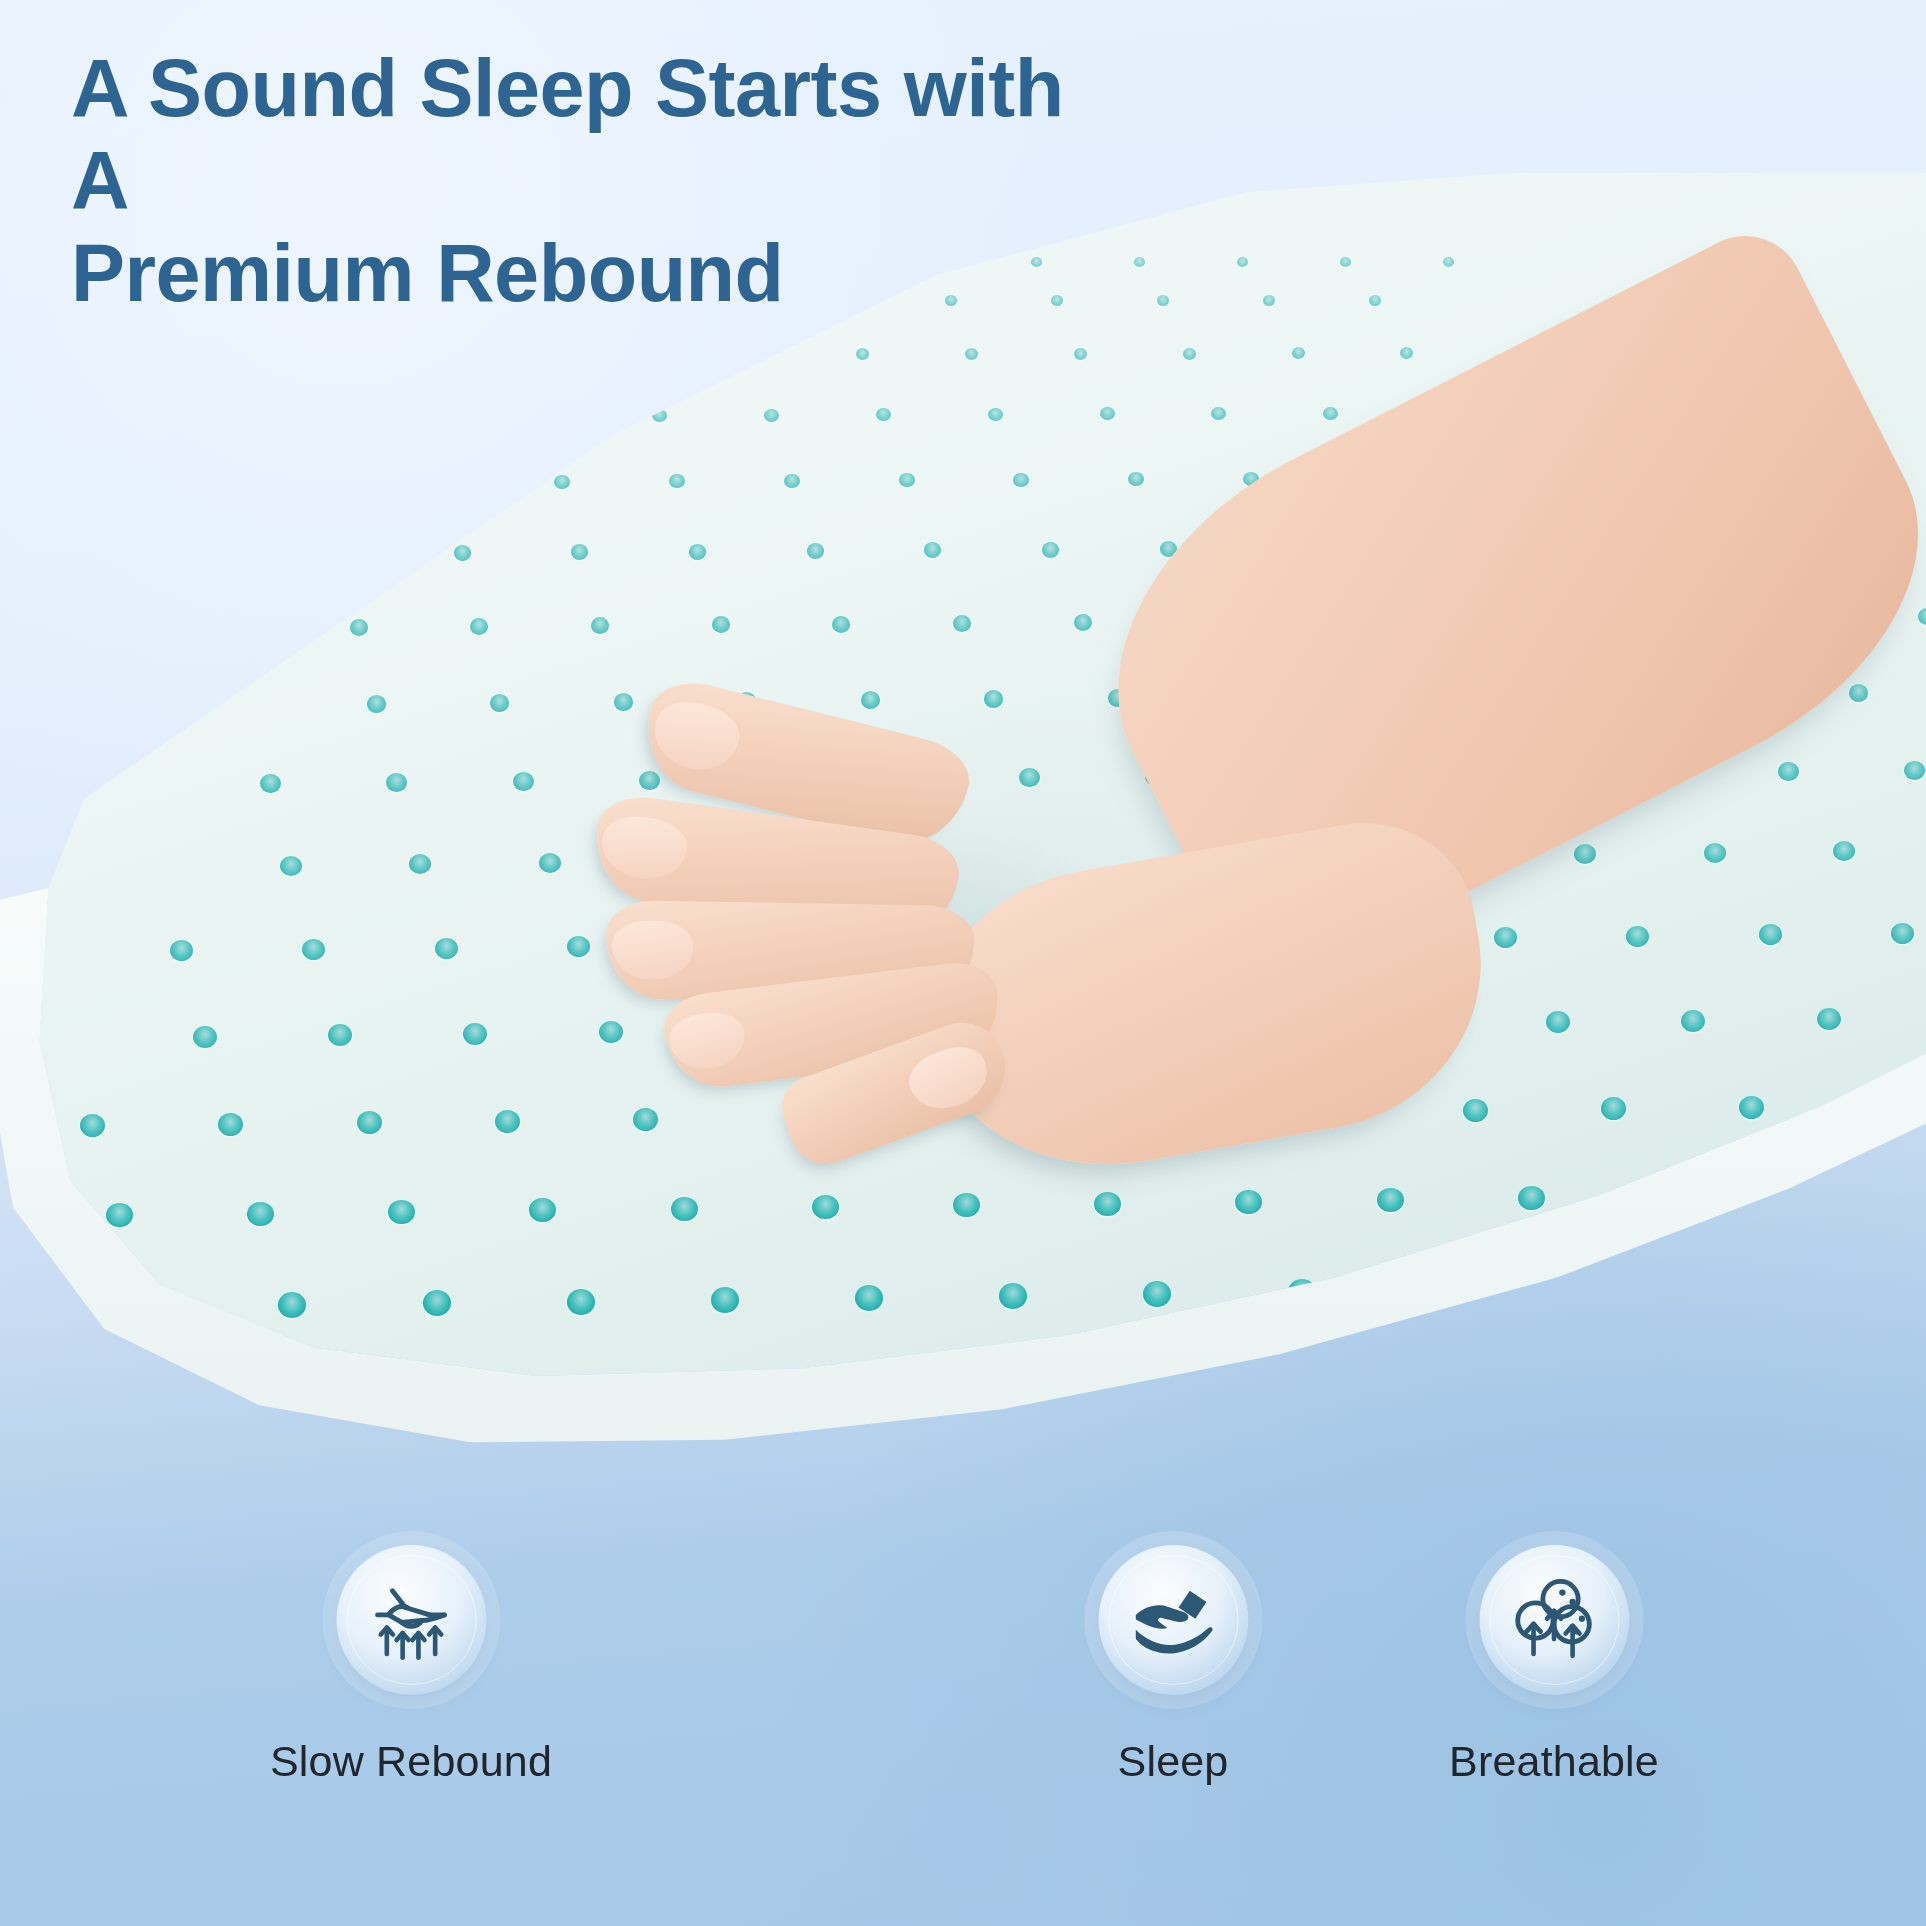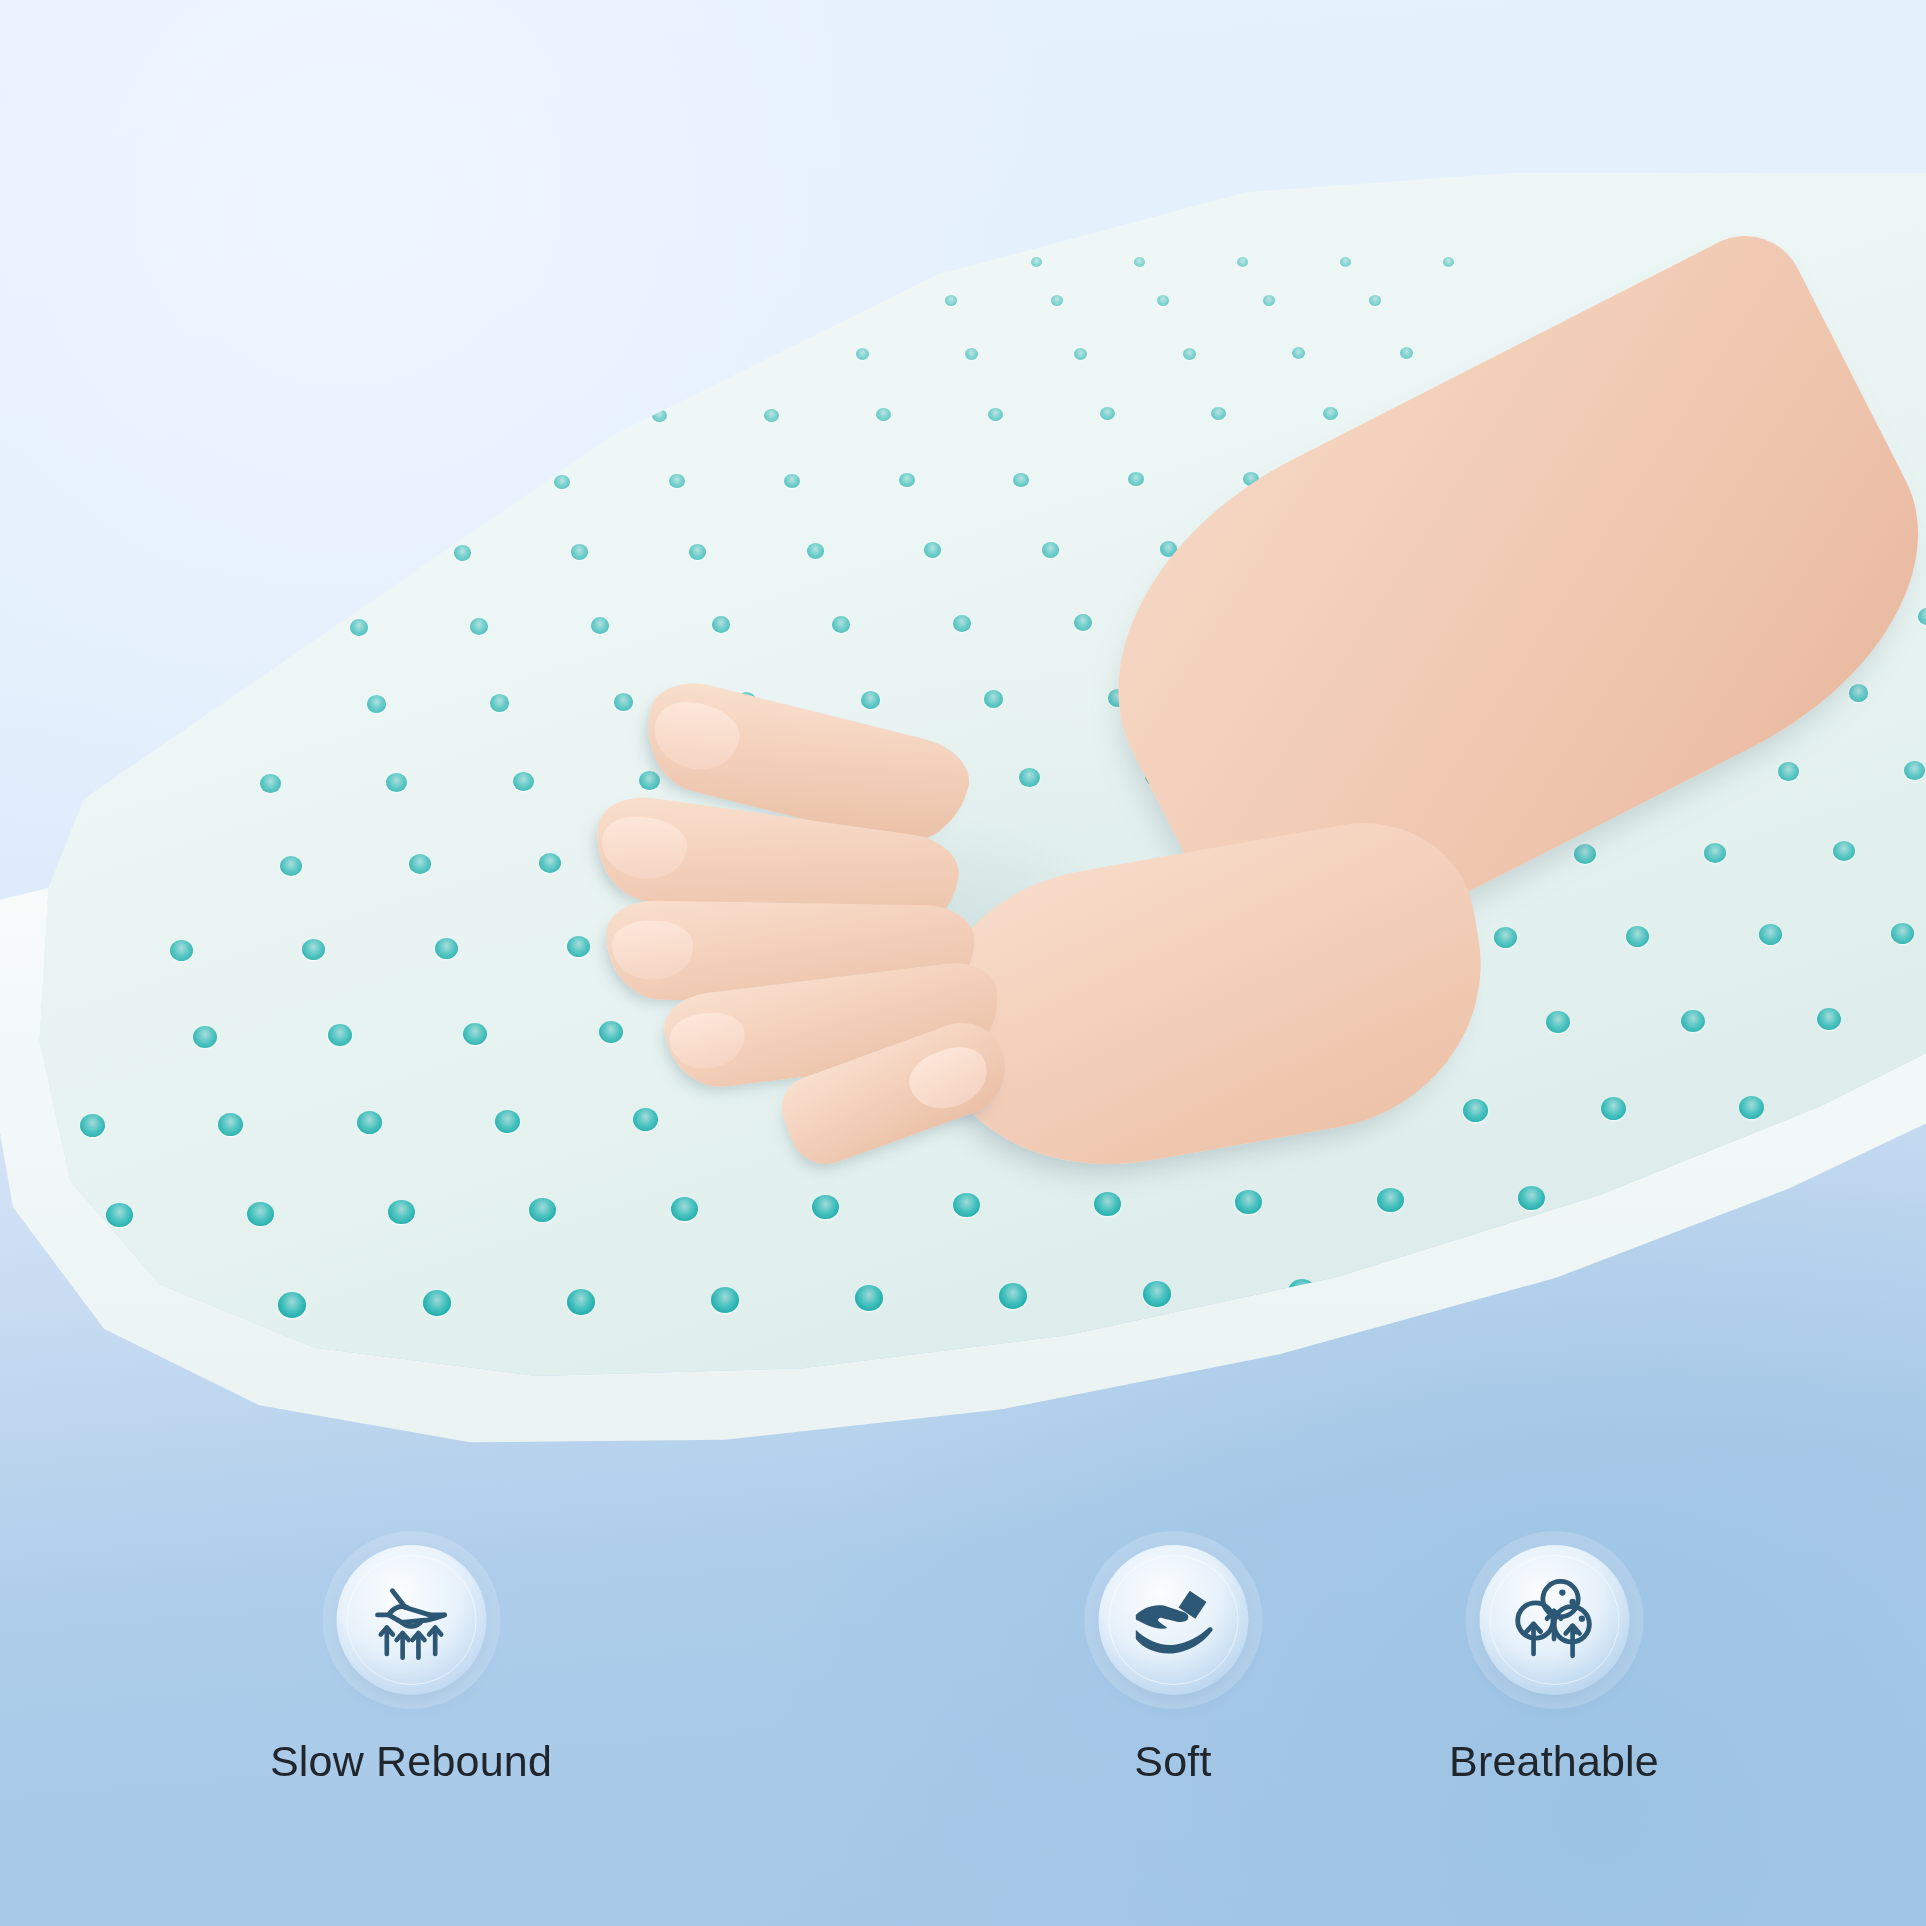--- a/index.html
+++ b/index.html
@@ -296,20 +296,22 @@
       <div class="nail" style="left:6px;top:20px;width:81px;height:59px;"></div>
     </div>
     <div class="finger" style="left:665px;top:978px;width:335px;height:95px;transform:rotate(-7deg);">
       <div class="nail" style="left:4px;top:20px;width:75px;height:55px;"></div>
     </div>
     <div class="finger" style="left:782px;top:1047px;width:228px;height:91px;transform:rotate(-20deg);border-radius:50px 69px 79px 59px;">
       <div class="nail" style="left:129px;top:22px;width:79px;height:57px;"></div>
     </div>
   </div>
 
+  <div class="headline">A Sound Sleep Starts with A
+Premium Rebound</div>
 
   <div class="features">
 
     <div class="feature" style="left:411px;">
       <div class="badge">
         <svg viewBox="0 0 100 100" fill="none" stroke="#2C5775" stroke-width="5.2" stroke-linecap="round" stroke-linejoin="round">
           <path d="M30 18 L44 36"></path>
           <path d="M44 36 L70 44"></path>
           <path d="M70 44 L86 44"></path>
           <path d="M14 44 L26 44 L40 52 L62 50"></path>
@@ -333,21 +335,21 @@
 
 
     <div class="feature" style="left:1173px;">
       <div class="badge">
         <svg viewBox="0 0 100 100" fill="#2C5775" stroke="none">
           <path d="M68 18 L86 30 L74 48 L56 36 Z"></path>
           <path d="M10 44 C18 36 30 32 40 34 L62 41 C67 42.6 68 48 64 50.4 C61 52.2 55 51.6 50 50.2 L38 47.2 C34.6 46.4 32.6 49.6 35.2 51.6 L44 58 C38 60 28 58 20 54 L10 49 Z"></path>
           <path d="M10 60 C22 72 38 78 52 76 C66 74 78 67 88 58 C90.6 55.8 94 58.6 92 61.4 C82 75 66 84 50 85.4 C34 86.8 19 81 10 70 Z"></path>
         </svg>
       </div>
-      <div class="feature-label">Soft</div>
+      <div class="feature-label">Sleep</div>
     </div>
 
     <div class="feature" style="left:1554px;">
       <div class="badge">
         <svg viewBox="0 0 100 100" fill="none" stroke="#2C5775" stroke-width="5.2" stroke-linecap="round" stroke-linejoin="round">
           <circle cx="57" cy="27" r="19"></circle>
           <circle cx="30" cy="50" r="19"></circle>
           <circle cx="69" cy="54" r="19"></circle>
           <g fill="#2C5775" stroke="none">
             <circle cx="59" cy="20" r="3.4"></circle>

